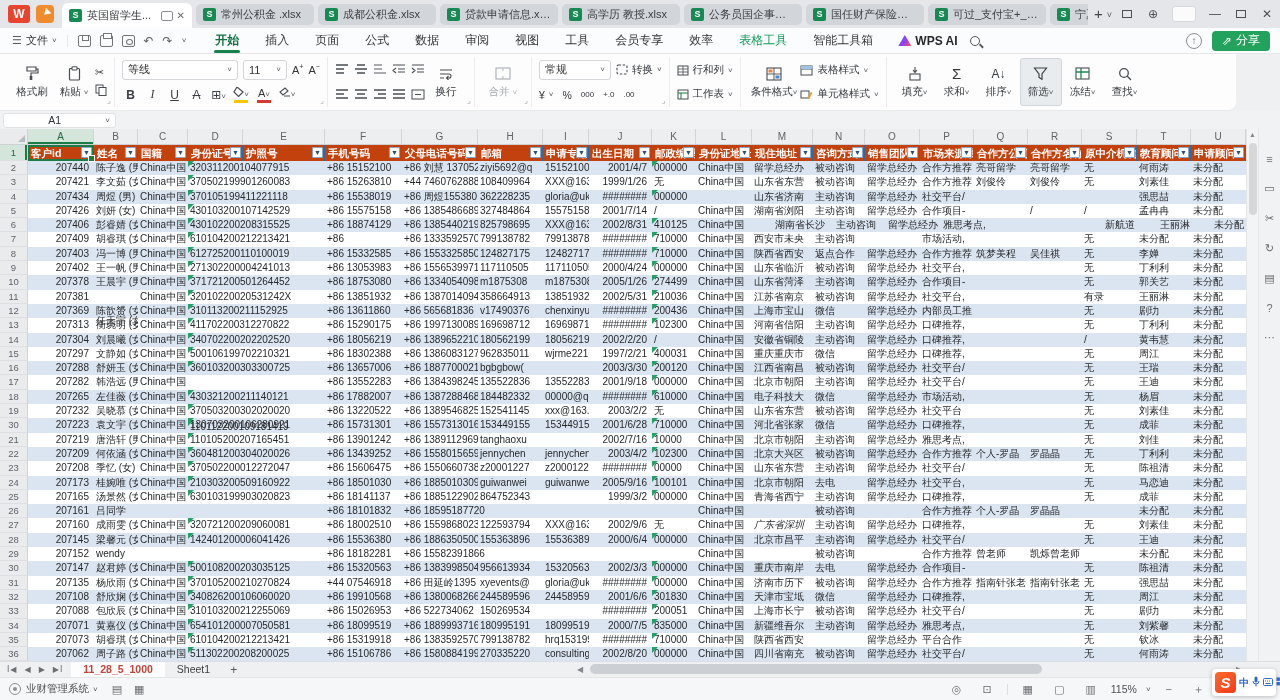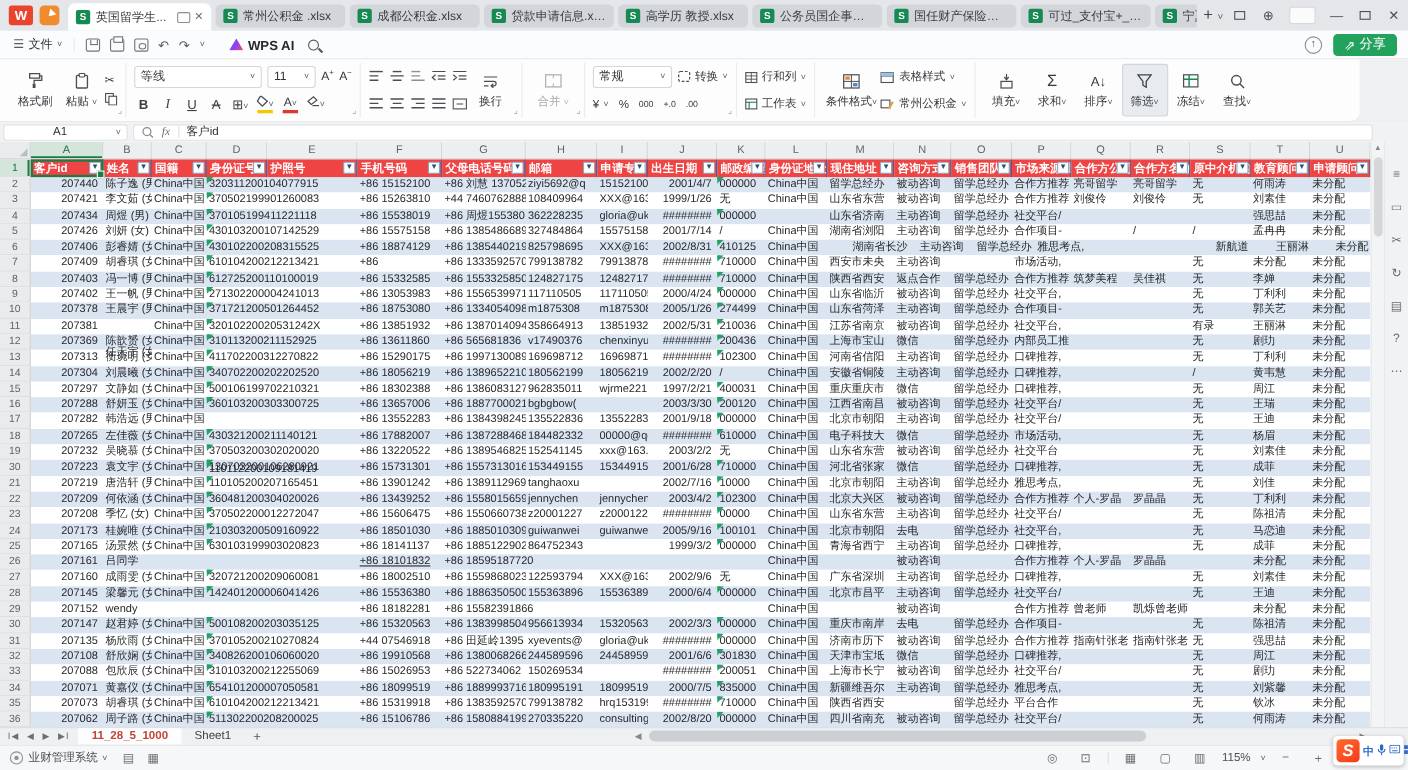--- a/index.html
+++ b/index.html
@@ -84,21 +84,21 @@
   #corner:after { content:""; position:absolute; right:2px; bottom:2px; border-left:7px solid transparent; border-bottom:7px solid #b9bcc0; }
   #column-strip { position:absolute; left:28px; top:0; height:16px; display:flex; }
   .colhead { height:16px; line-height:15px; text-align:center; font-size:10px; color:#5f6368; background:#eceeef; border-right:1px solid #d2d5d8; border-bottom:1px solid #cfd2d5; flex:none; }
   .colhead.selhead { background:#d4e5db; color:#1d6b42; box-shadow:inset 0 -2px 0 #1b7c46; }
   #row-gutter { position:absolute; left:0; top:16px; width:28px; }
   .rnum { width:28px; height:14.3px; line-height:14.3px; text-align:center; font-size:9.5px; color:#5f6368; background:#e9ebed; border-right:1px solid #cfd2d5; border-bottom:1px solid #dddfe2; }
   .rnum.first { height:16px; line-height:16px; }
   .rnum.sel { background:#d4e5db; color:#1d6b42; box-shadow:inset -2px 0 0 #1b7c46; }
   #sheet-content { position:absolute; left:28px; top:16px; width:1218px; }
   #header-row { display:flex; height:16px; position:relative; }
-  .hcell { height:16px; background:#ef4444; color:#fff; font-weight:bold; font-size:10.5px; line-height:16px; border-right:1px solid #2a6aa5; position:relative; flex:none; overflow:hidden; }
+  .hcell { height:16px; background:#c2410c; color:#fff; font-weight:bold; font-size:10.5px; line-height:16px; border-right:1px solid #2a6aa5; position:relative; flex:none; overflow:hidden; }
   .hlabel { display:block; padding-left:3px; white-space:pre; overflow:hidden; }
   .fbtn { position:absolute; right:1px; top:2px; width:11px; height:11px; background:#fdfefe; border:1px solid #88a7c6; border-radius:1px; color:#2c4e70; font-size:7px; line-height:10px; text-align:center; }
   #sel-overlay { position:absolute; left:0; top:0; width:66px; height:16px; border:2px solid #1b7c46; pointer-events:none; z-index:5; }
   #sel-overlay:after { content:""; position:absolute; right:-3px; bottom:-3px; width:5px; height:5px; background:#1b7c46; border:1px solid #fff; }
   #grid-rows { height:500px; overflow:hidden; }
   .grow { display:flex; height:14.3px; line-height:14.3px; background:#fff; }
   .grow.band { background:#dbe5f1; }
   .cell { height:14.3px; font-size:10px; color:#26282b; padding:0 2px; white-space:pre; overflow:hidden; position:relative; flex:none; }
   .cell.ra { text-align:right; padding-right:5px; }
   .cell.spill { overflow:visible; z-index:2; }
@@ -196,20 +196,34 @@
     <span class="car">˅</span>
   </div>
   <div class="qbar">
     <span class="qi qsave"></span>
     <span class="qi qprint"></span>
     <span class="qi qview"></span>
     <span class="qundo">↶</span>
     <span class="qundo">↷</span>
     <span class="car">˅</span>
   </div>
+  <div class="menu-items">
+      <div class="mitem mactive">开始</div>
+      <div class="mitem">插入</div>
+      <div class="mitem">页面</div>
+      <div class="mitem">公式</div>
+      <div class="mitem">数据</div>
+      <div class="mitem">审阅</div>
+      <div class="mitem">视图</div>
+      <div class="mitem">工具</div>
+      <div class="mitem">会员专享</div>
+      <div class="mitem">效率</div>
+      <div class="mitem mgreen">表格工具</div>
+      <div class="mitem">智能工具箱</div>
+    </div>
   <div class="mi-wpsai">
     <span class="ai-logo"></span>
     <span>WPS AI</span>
   </div>
   <span class="mag"></span>
   <div id="menubar-right">
     <div class="upcirc">↑</div>
     <div class="sharebtn">
       <span>⇗</span>
       <span>分享</span>
@@ -415,21 +429,21 @@
               <rect x="1" y="1" width="11" height="3" fill="#9dc3e6"></rect>
             </svg>
             <span>表格样式</span>
             <span class="car">˅</span>
           </span>
       <span class="smallbtn">
             <svg width="13" height="11" viewBox="0 0 13 11">
               <rect x="1" y="2" width="8" height="7" fill="none" stroke="#4a4d51"></rect>
               <path d="M7 9l4-6 1.5 1L9 10z" fill="#d8a13a"></path>
             </svg>
-            <span>常州公积金</span>
+            <span>单元格样式</span>
             <span class="car">˅</span>
           </span>
     </div>
   </div>
 
   <div class="rgroup" style="border-right:none">
     <div class="tallbtn">
       <span class="tb-ic">
             <svg width="14" height="14" viewBox="0 0 14 14">
               <rect x="2" y="7" width="10" height="6" fill="none" stroke="#4a4d51" stroke-width="1.1"></rect>
@@ -473,29 +487,20 @@
       <span><span>查找</span><span class="car">˅</span></span>
     </div>
   </div>
  </div>
 </div>
 
 <div id="formulabar" class="abs">
   <div id="namebox">
     <span class="nb-val">A1</span>
     <span class="car" style="margin-right:5px">˅</span>
-  </div>
-  <div id="fx-area">
-    <svg width="11" height="11" viewBox="0 0 11 11">
-        <circle cx="4.6" cy="4.6" r="3.6" fill="none" stroke="#85888c" stroke-width="1.1"></circle>
-        <path d="M7.4 7.4L10 10" stroke="#85888c" stroke-width="1.1"></path>
-      </svg>
-    <span class="fx">fx</span>
-    <span class="fdiv"></span>
-    <span id="fx-content">客户id</span>
   </div>
 </div>
 
 <div id="grid" class="abs">
   <div id="corner"></div>
   <div id="column-strip">
       <div class="colhead selhead" style="width: 66px;">A</div>
       <div class="colhead" style="width: 44px;">B</div>
       <div class="colhead" style="width: 50px;">C</div>
       <div class="colhead" style="width: 55px;">D</div>
@@ -1195,21 +1200,21 @@
           <div class="cell" style="width: 55px;">无</div>
           <div class="cell" style="width: 54px;">成菲</div>
           <div class="cell" style="width: 55px;">未分配</div>
         </div>
         <div class="grow band">
           <div class="cell ra" style="width: 66px;">207161</div>
           <div class="cell spill" style="width: 44px;">吕同学</div>
           <div class="cell" style="width: 50px;"></div>
           <div class="cell" style="width: 55px;"></div>
           <div class="cell" style="width: 82px;"></div>
-          <div class="cell" style="width: 77px; text-decoration: underline;">+86 18101832</div>
+          <div class="cell" style="width: 77px;">+86 18101832</div>
           <div class="cell spill" style="width: 76px;">+86 18595187720</div>
           <div class="cell" style="width: 65px;"></div>
           <div class="cell" style="width: 46px;"></div>
           <div class="cell ra" style="width: 63px;"></div>
           <div class="cell" style="width: 44px;"></div>
           <div class="cell spill" style="width: 56px;">China中国</div>
           <div class="cell" style="width: 61px;"></div>
           <div class="cell spill" style="width: 52px;">被动咨询</div>
           <div class="cell" style="width: 55px;"></div>
           <div class="cell" style="width: 54px;">合作方推荐</div>
@@ -1225,21 +1230,21 @@
           <div class="cell" style="width: 50px;">China中国</div>
           <div class="cell spill tri" style="width: 55px;">320721200209060081</div>
           <div class="cell" style="width: 82px;"></div>
           <div class="cell" style="width: 77px;">+86 18002510</div>
           <div class="cell" style="width: 76px;">+86 15598680231</div>
           <div class="cell" style="width: 65px;">122593794</div>
           <div class="cell" style="width: 46px;">XXX@163.</div>
           <div class="cell ra" style="width: 63px;">2002/9/6</div>
           <div class="cell" style="width: 44px;">无</div>
           <div class="cell" style="width: 56px;">China中国</div>
-          <div class="cell" style="width: 61px;">广东省深圳</div>
+          <div class="cell" style="width: 61px; font-style: italic;">广东省深圳</div>
           <div class="cell" style="width: 52px;">主动咨询</div>
           <div class="cell" style="width: 55px;">留学总经办</div>
           <div class="cell spill" style="width: 54px;">口碑推荐,</div>
           <div class="cell" style="width: 54px;"></div>
           <div class="cell" style="width: 54px;"></div>
           <div class="cell" style="width: 55px;">无</div>
           <div class="cell" style="width: 54px;">刘素佳</div>
           <div class="cell" style="width: 55px;">未分配</div>
         </div>
         <div class="grow band">

